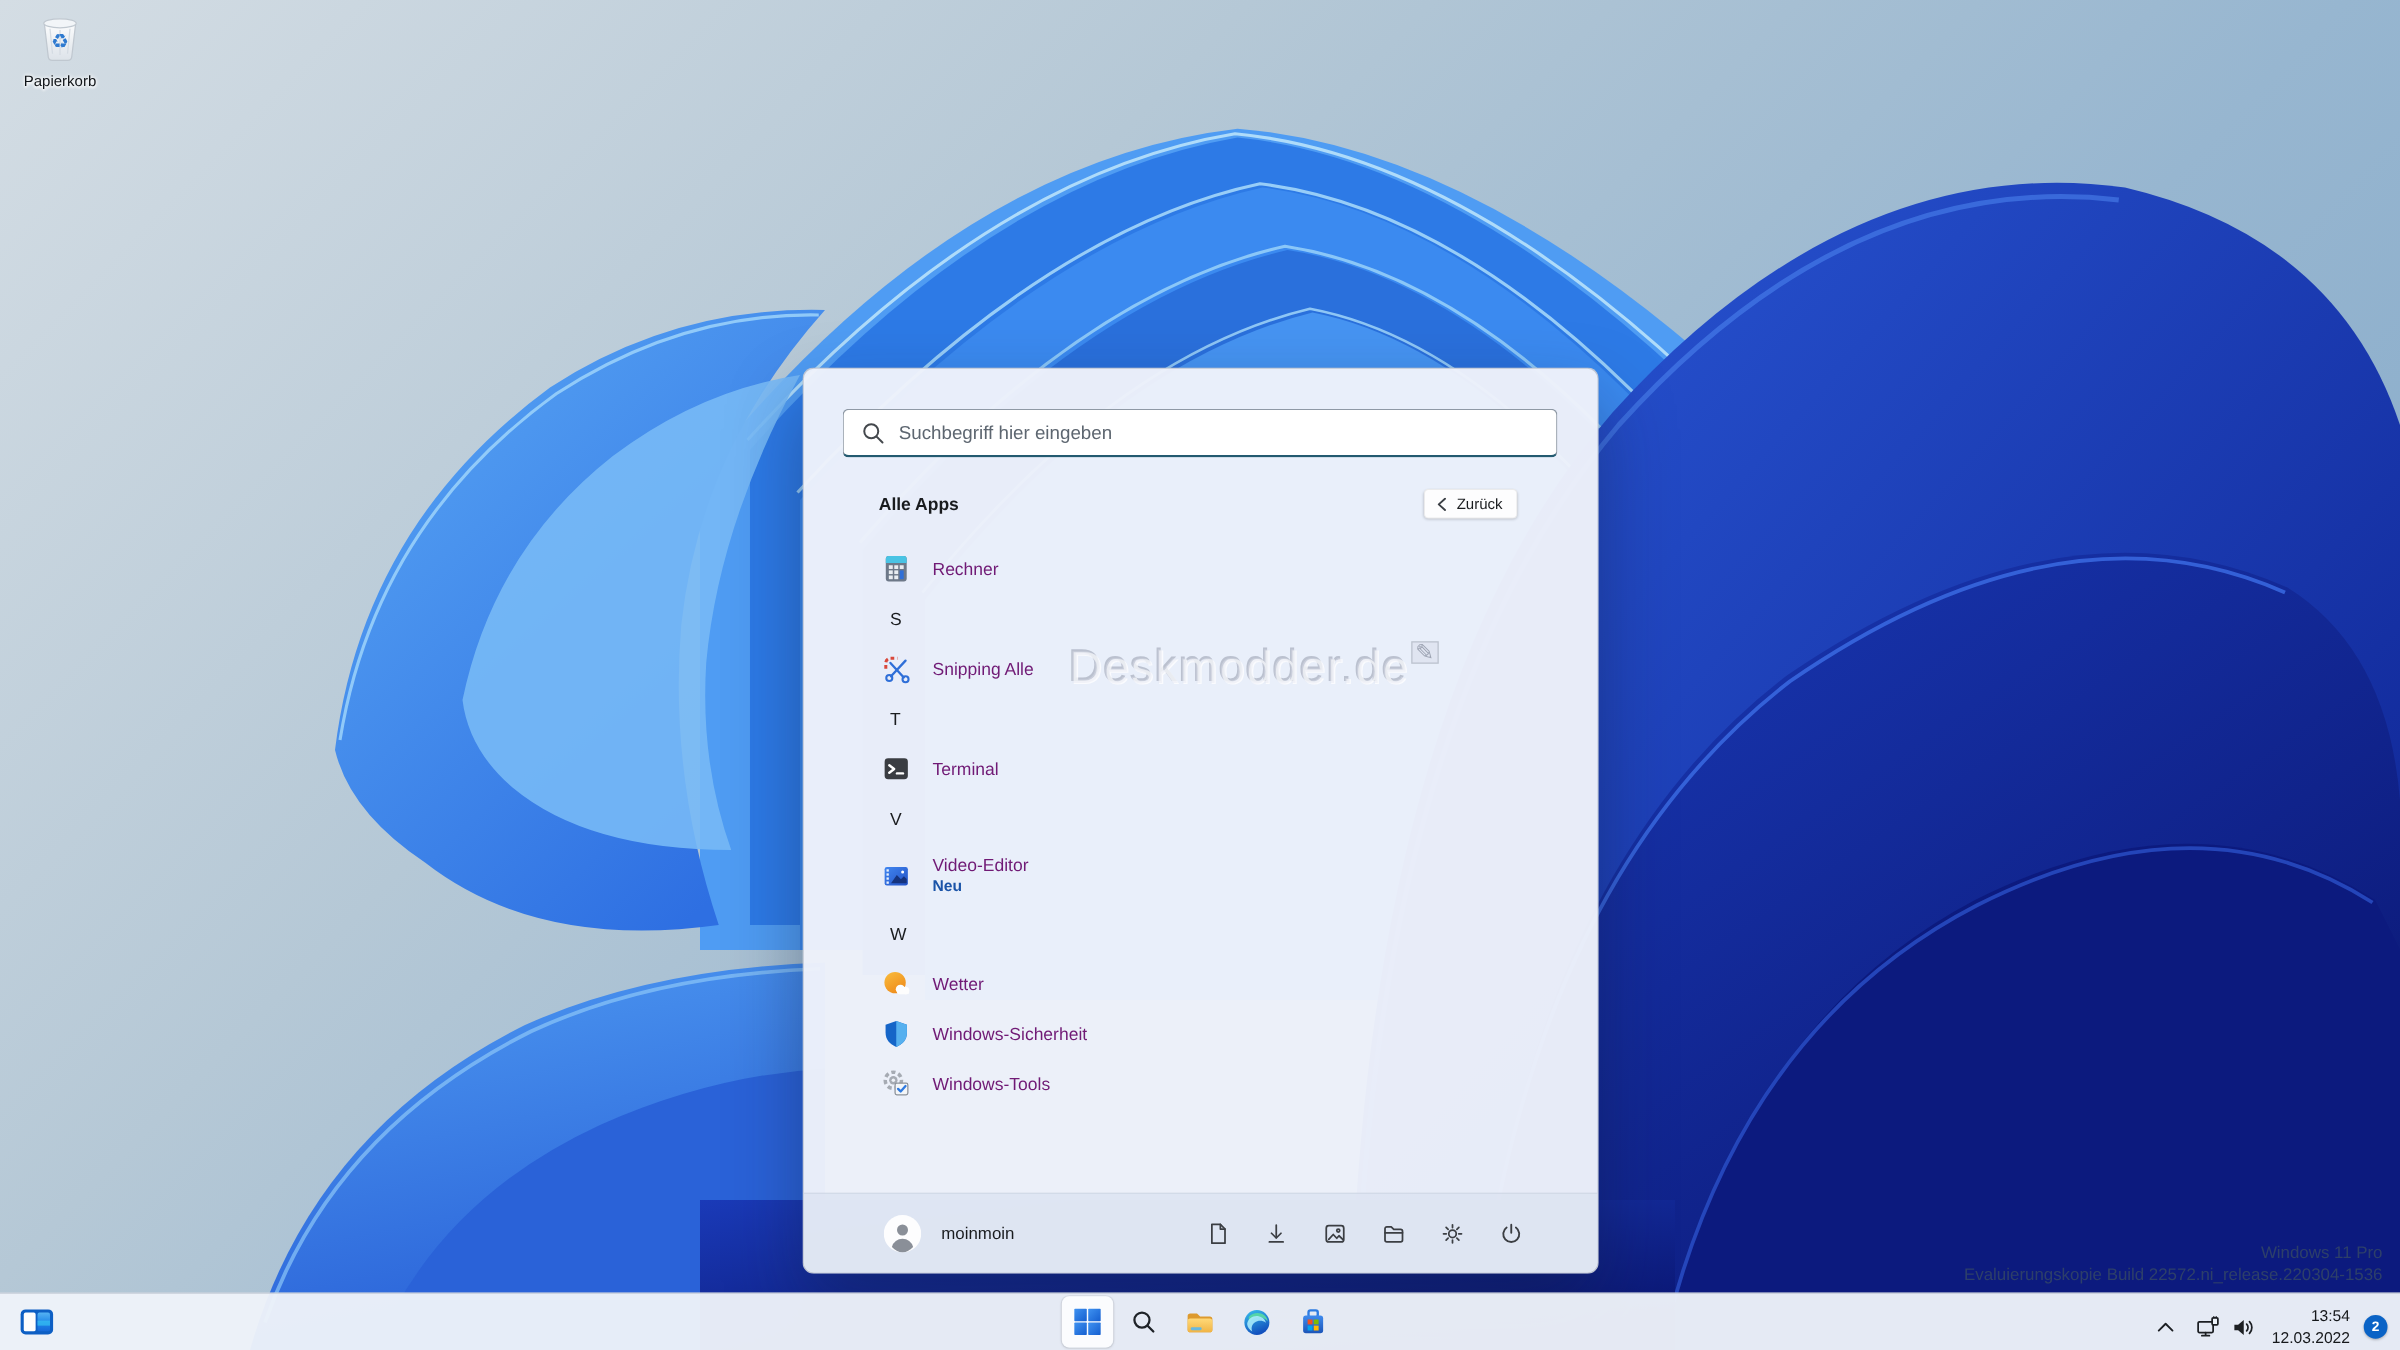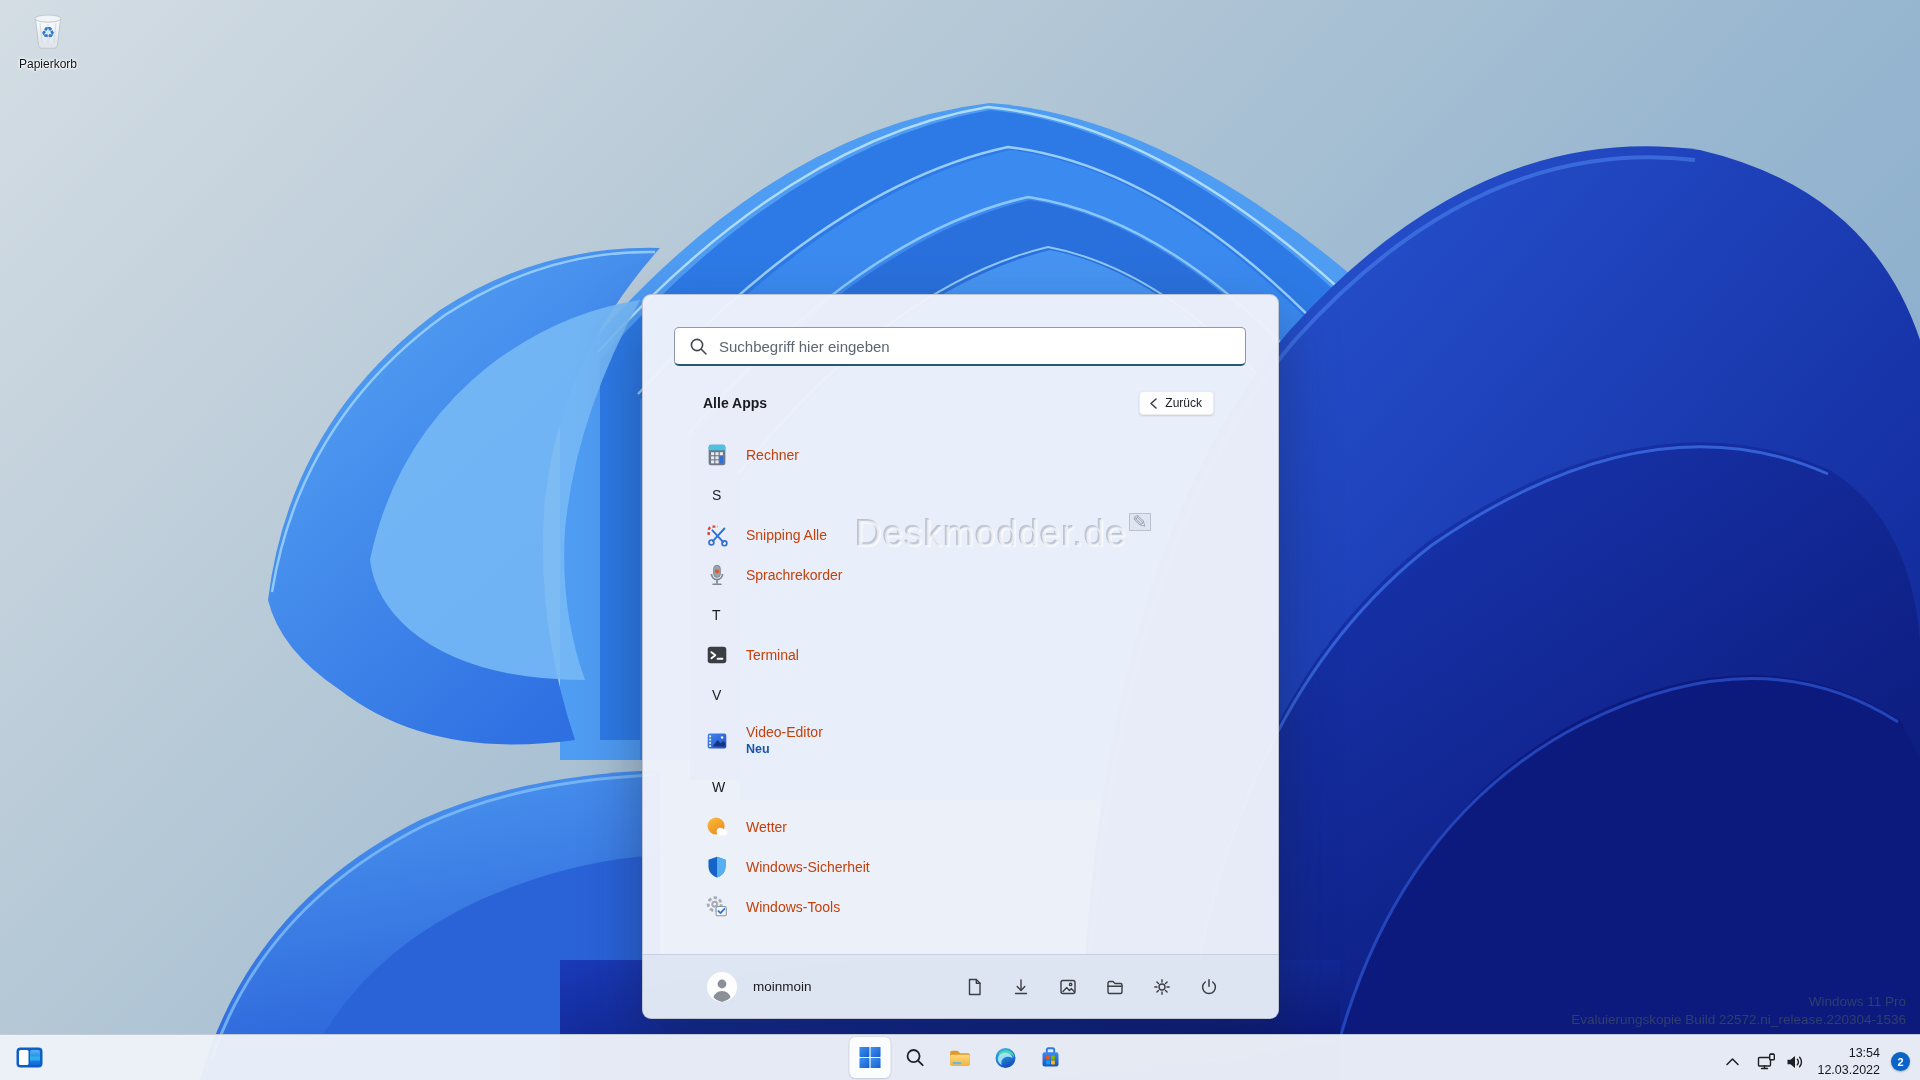--- a/index.html
+++ b/index.html
@@ -34,21 +34,21 @@
   .all-apps-title{font-size:14px;font-weight:700;color:#191b1e;}
   .back-button{display:flex;align-items:center;gap:7px;background:#fdfdfe;
     border:1px solid rgba(0,0,0,.07);border-radius:4px;box-shadow:0 1px 2px rgba(0,0,0,.14);
     padding:4px 11px 4px 9px;font-size:12px;color:#1b1d20;cursor:default;
     font-family:"Liberation Sans",sans-serif;}
 
   .app-list{margin:19px 0 0;padding:0 60px;flex:1;overflow:hidden;position:relative;}
   .app-row{display:flex;align-items:center;gap:15px;height:40px;border-radius:4px;}
   .app-row.tall{height:52px;}
   .app-icon{width:28px;height:28px;flex:0 0 28px;display:flex;align-items:center;justify-content:center;}
-  .app-label{font-size:14px;color:#c2410c;}
+  .app-label{font-size:14px;color:#701a75;}
   .app-col{display:flex;flex-direction:column;justify-content:center;line-height:1.25;}
   .badge-neu{font-size:12.5px;font-weight:700;color:#1b54a8;}
   .letter-row{height:40px;display:flex;align-items:center;padding-left:9px;
     font-size:14px;color:#1a1c1f;border-radius:4px;}
 
   .center-watermark{position:absolute;left:212px;top:218px;pointer-events:none;
     font-size:37px;letter-spacing:1px;color:rgba(226,230,240,.38);white-space:nowrap;
     text-shadow:1px 1px 0 rgba(255,255,255,.75),-1px -1px 0 rgba(130,138,155,.45);}
   .center-watermark .pen{font-size:18px;vertical-align:top;
     border:1px solid rgba(150,158,172,.5);background:rgba(210,216,228,.4);
@@ -223,31 +223,20 @@
           <svg width="26" height="26" viewBox="0 0 28 28" fill="none">
             <path d="M5 14 V9 a4 4 0 0 1 4-4 h6" stroke="#d9483b" stroke-width="2.6" stroke-dasharray="3.2 2.4"></path>
             <path d="M22 7 L9.5 20.5 M9 9 L20.5 21.5" stroke="#2f6fd8" stroke-width="2" stroke-linecap="round"></path>
             <circle cx="8" cy="22" r="2.6" stroke="#2f6fd8" stroke-width="1.8"></circle>
             <circle cx="22" cy="23" r="2.6" stroke="#2f6fd8" stroke-width="1.8"></circle>
           </svg>
         </span>
         <span class="app-label">Snipping Alle</span>
       </div>
 
-      <div class="app-row">
-        <span class="app-icon">
-          <svg width="26" height="26" viewBox="0 0 28 28" fill="none">
-            <rect x="10.4" y="3.5" width="7.2" height="13" rx="3.6" fill="#99a3af" stroke="#7e8894" stroke-width="1"></rect>
-            <circle cx="14" cy="10" r="2.3" fill="#e0592b"></circle>
-            <path d="M8 13 a6 6 0 0 0 12 0" stroke="#7e8894" stroke-width="1.8"></path>
-            <path d="M14 19 v3.6 M9.8 24 h8.4" stroke="#7e8894" stroke-width="1.8" stroke-linecap="round"></path>
-          </svg>
-        </span>
-        <span class="app-label">Sprachrekorder</span>
-      </div>
 
       <div class="letter-row">
         <span>T</span>
       </div>
 
       <div class="app-row">
         <span class="app-icon">
           <svg width="26" height="26" viewBox="0 0 28 28">
             <rect x="4" y="5" width="20" height="18" rx="3" fill="#3a3d42"></rect>
             <path d="M8 11 l4.2 3.2 L8 17.4" stroke="#fff" stroke-width="2.1" fill="none" stroke-linecap="round" stroke-linejoin="round"></path>

